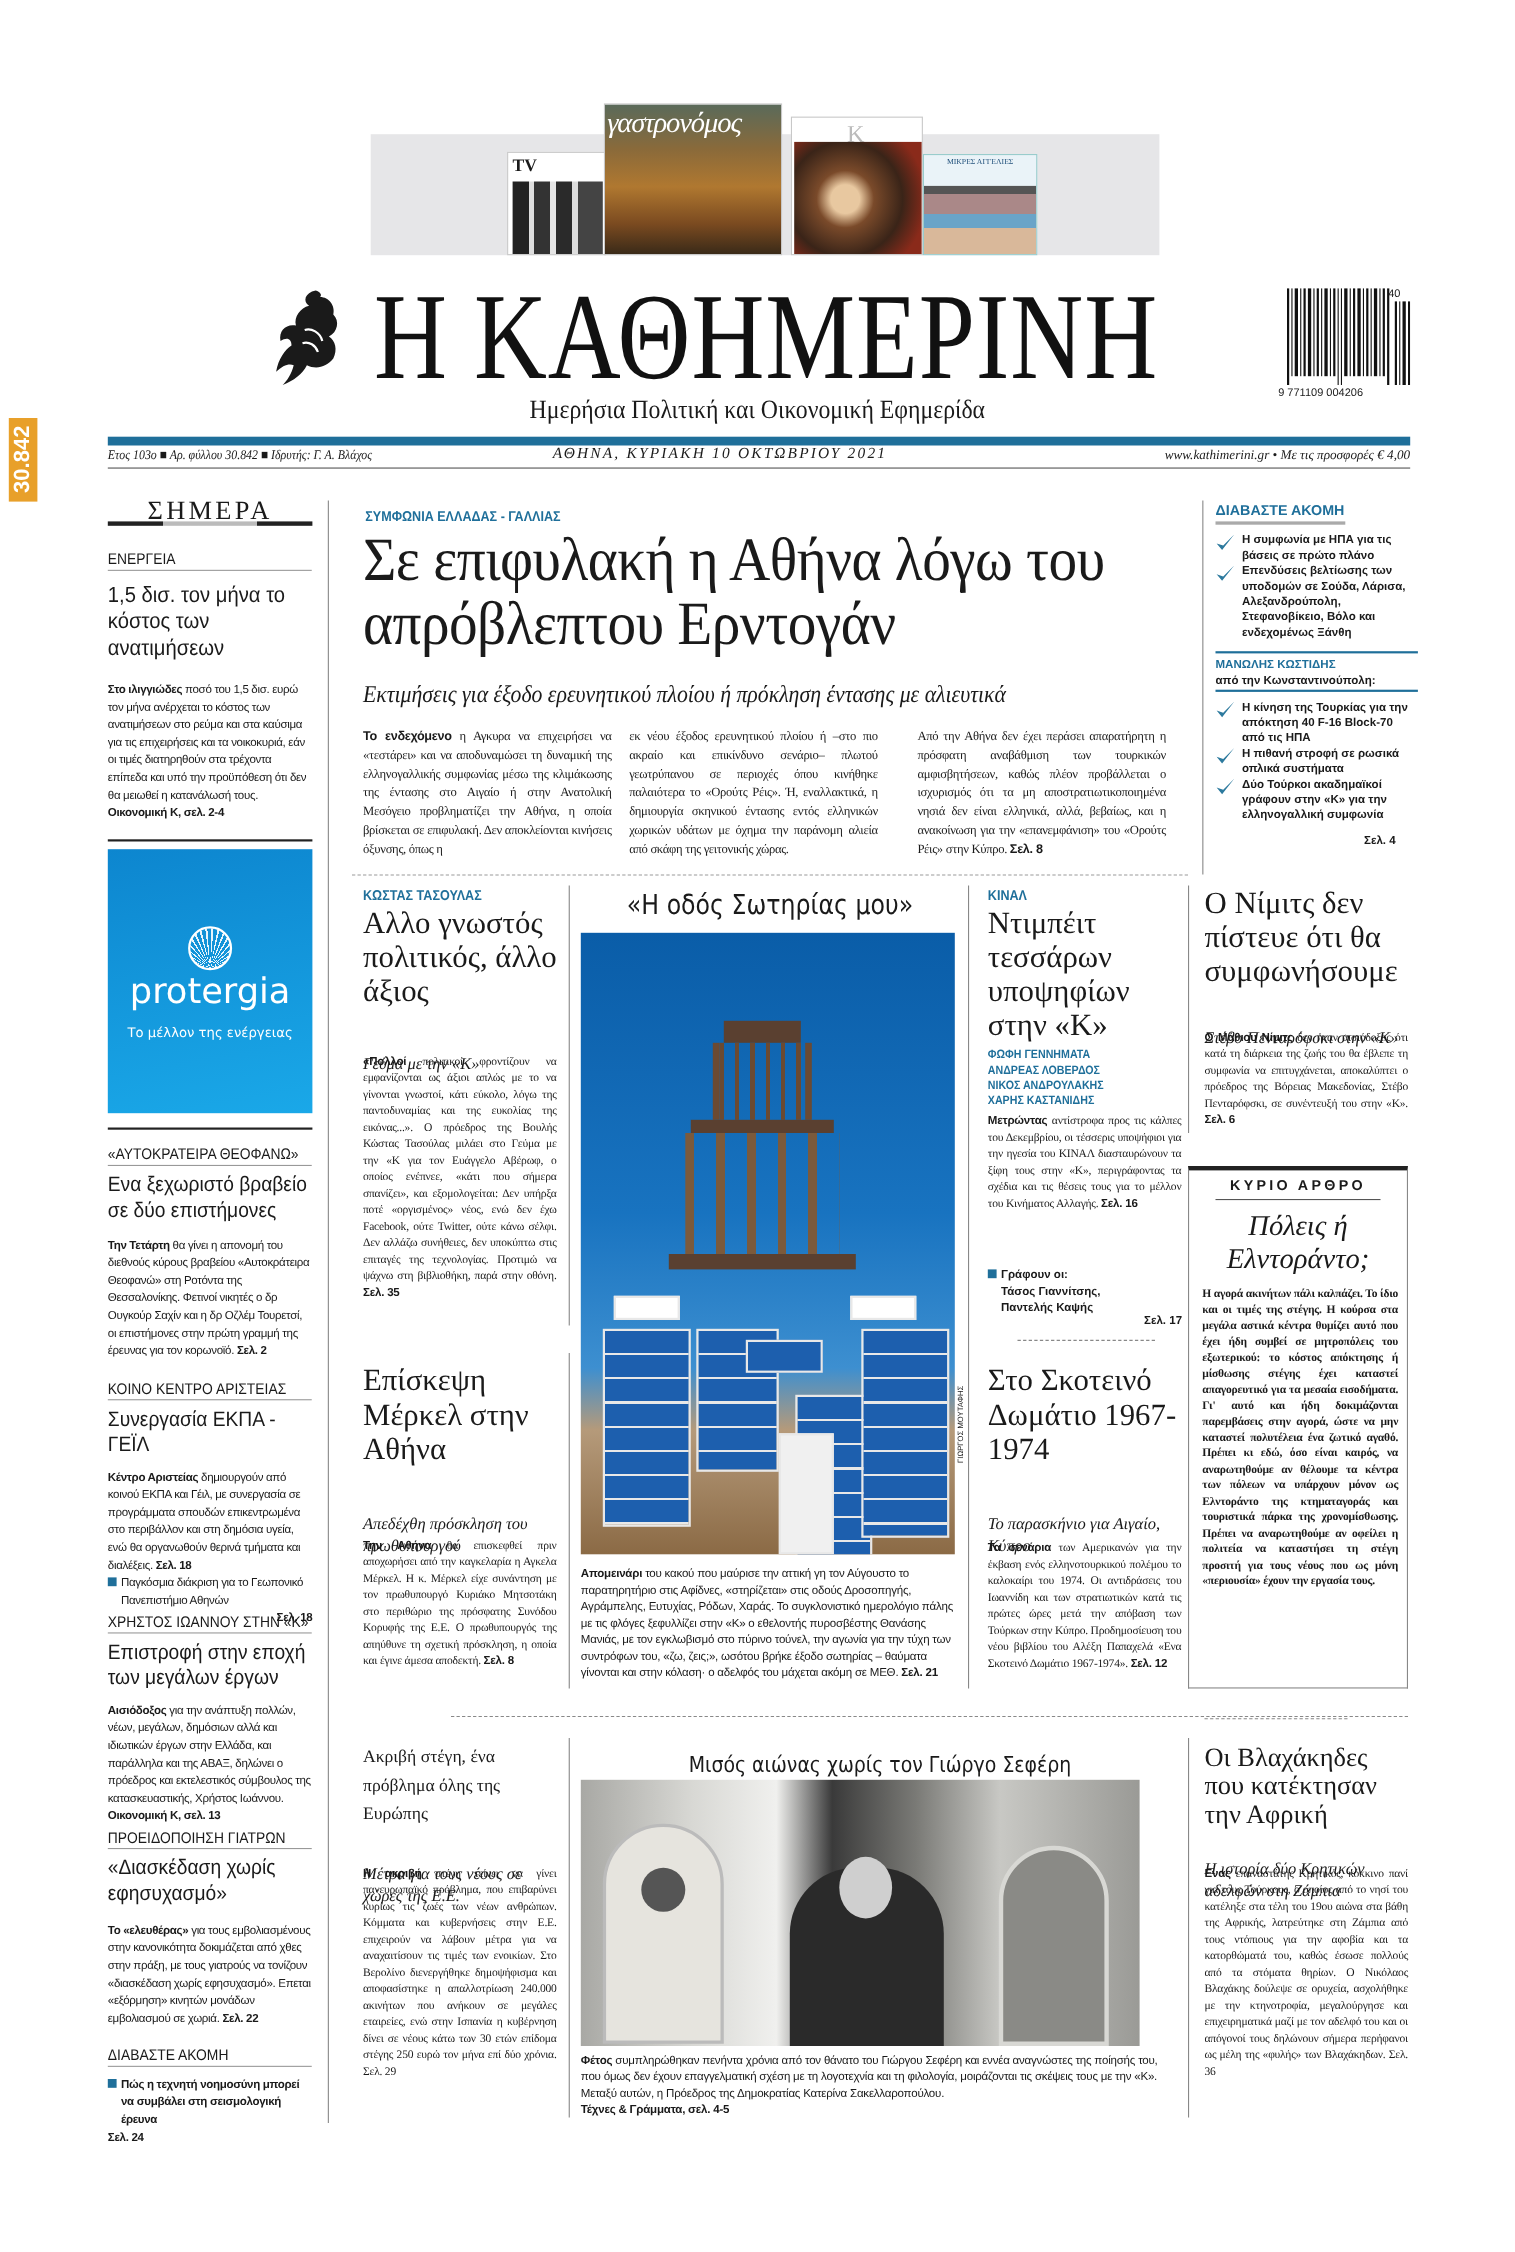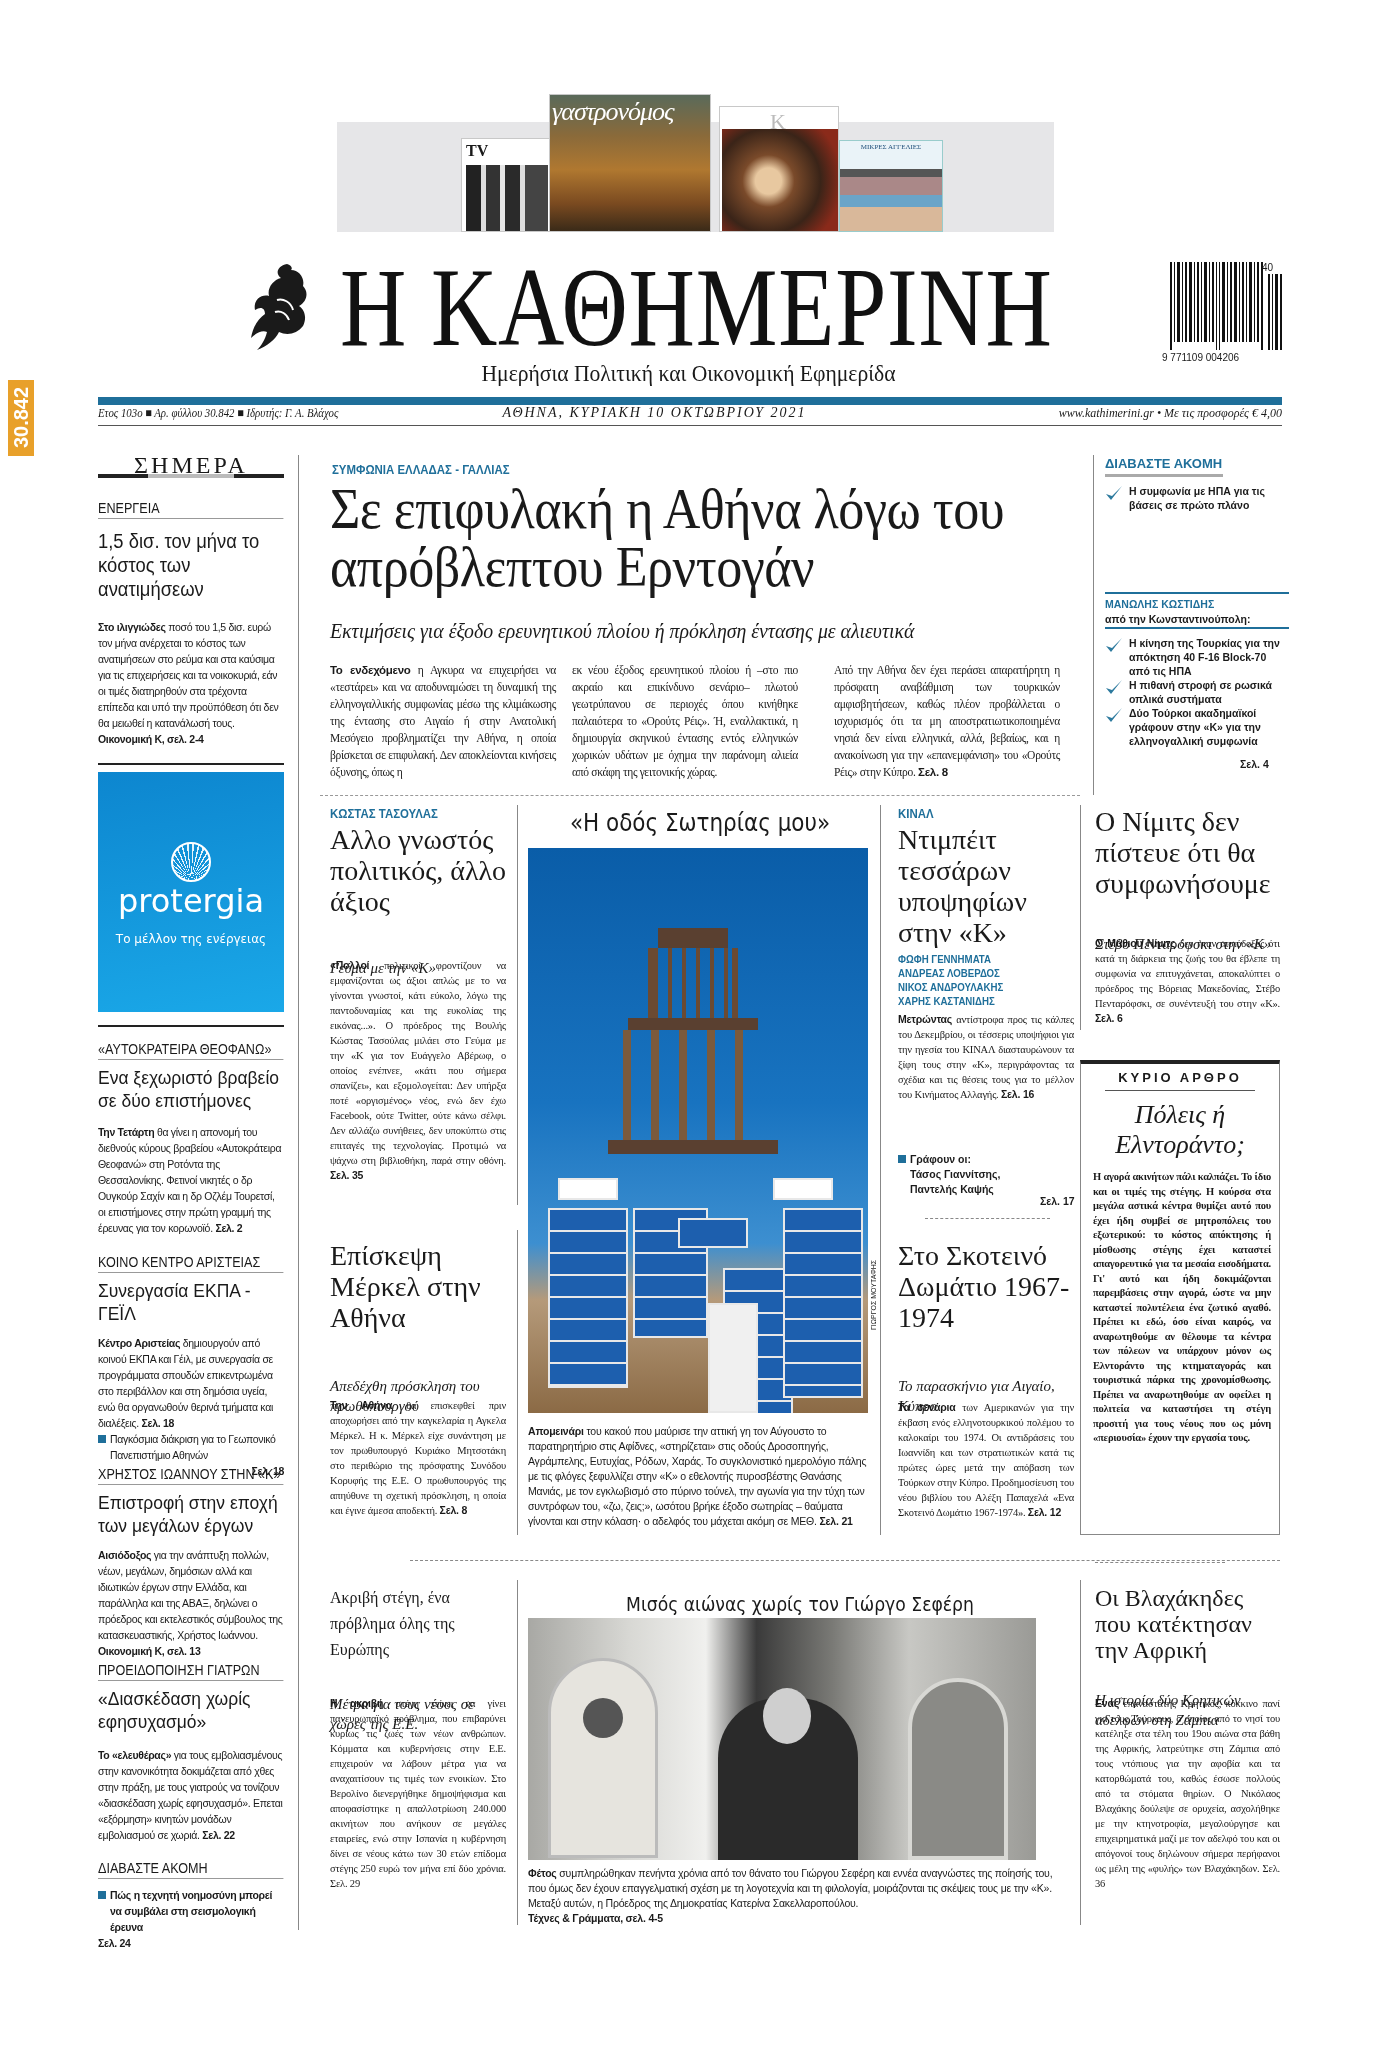--- a/index.html
+++ b/index.html
@@ -285,20 +285,23 @@
 <div class="abs" id="lead-deck">Εκτιμήσεις για έξοδο ερευνητικού πλοίου ή πρόκληση έντασης με αλιευτικά</div>
 <div class="abs lead-col" id="lead-col-1"><b style="font-family:'Liberation Sans',sans-serif">Το ενδεχόμενο</b><span> η Αγκυρα να επιχειρήσει να «τεστάρει» και να αποδυναμώσει τη δυναμική της ελληνογαλλικής συμφωνίας μέσω της κλιμάκωσης της έντασης στο Αιγαίο ή στην Ανατολική Μεσόγειο προβληματίζει την Αθήνα, η οποία βρίσκεται σε επιφυλακή. Δεν αποκλείονται κινήσεις όξυνσης, όπως η</span></div>
 <div class="abs lead-col" id="lead-col-2">εκ νέου έξοδος ερευνητικού πλοίου ή –στο πιο ακραίο και επικίνδυνο σενάριο– πλωτού γεωτρύπανου σε περιοχές όπου κινήθηκε παλαιότερα το «Ορούτς Ρέις». Ή, εναλλακτικά, η δημιουργία σκηνικού έντασης εντός ελληνικών χωρικών υδάτων με όχημα την παράνομη αλιεία από σκάφη της γειτονικής χώρας.</div>
 <div class="abs lead-col" id="lead-col-3"><span>Από την Αθήνα δεν έχει περάσει απαρατήρητη η πρόσφατη αναβάθμιση των τουρκικών αμφισβητήσεων, καθώς πλέον προβάλλεται ο ισχυρισμός ότι τα μη αποστρατιωτικοποιημένα νησιά δεν είναι ελληνικά, αλλά, βεβαίως, και η ανακοίνωση για την «επανεμφάνιση» του «Ορούτς Ρέις» στην Κύπρο. </span><b style="font-family:'Liberation Sans',sans-serif">Σελ. 8</b></div>
 
 <div class="abs" id="rm-title">ΔΙΑΒΑΣΤΕ ΑΚΟΜΗ</div>
 <ul class="abs rm-list" id="rm-list-1">
   <li><svg class="chk" viewBox="0 0 18 18">
         <path d="M1 9 L6 15 L17 1 L7 11 Z" fill="#2d7a9e"></path>
       </svg><span>Η συμφωνία με ΗΠΑ για τις βάσεις σε πρώτο πλάνο</span></li>
+  <li><svg class="chk" viewBox="0 0 18 18">
+        <path d="M1 9 L6 15 L17 1 L7 11 Z" fill="#2d7a9e"></path>
+      </svg><span>Επενδύσεις βελτίωσης των υποδομών σε Σούδα, Λάρισα, Αλεξανδρούπολη, Στεφανοβίκειο, Βόλο και ενδεχομένως Ξάνθη</span></li>
 </ul>
 <div class="abs" id="rm-mid-rule1"></div>
 <div class="abs" id="rm-author">ΜΑΝΩΛΗΣ ΚΩΣΤΙΔΗΣ</div>
 <div class="abs" id="rm-from">από την Κωνσταντινούπολη:</div>
 <div class="abs" id="rm-mid-rule2"></div>
 <ul class="abs rm-list" id="rm-list-2">
   <li><svg class="chk" viewBox="0 0 18 18">
         <path d="M1 9 L6 15 L17 1 L7 11 Z" fill="#2d7a9e"></path>
       </svg><span>Η κίνηση της Τουρκίας για την απόκτηση 40 F-16 Block-70 από τις ΗΠΑ</span></li>
   <li><svg class="chk" viewBox="0 0 18 18">

